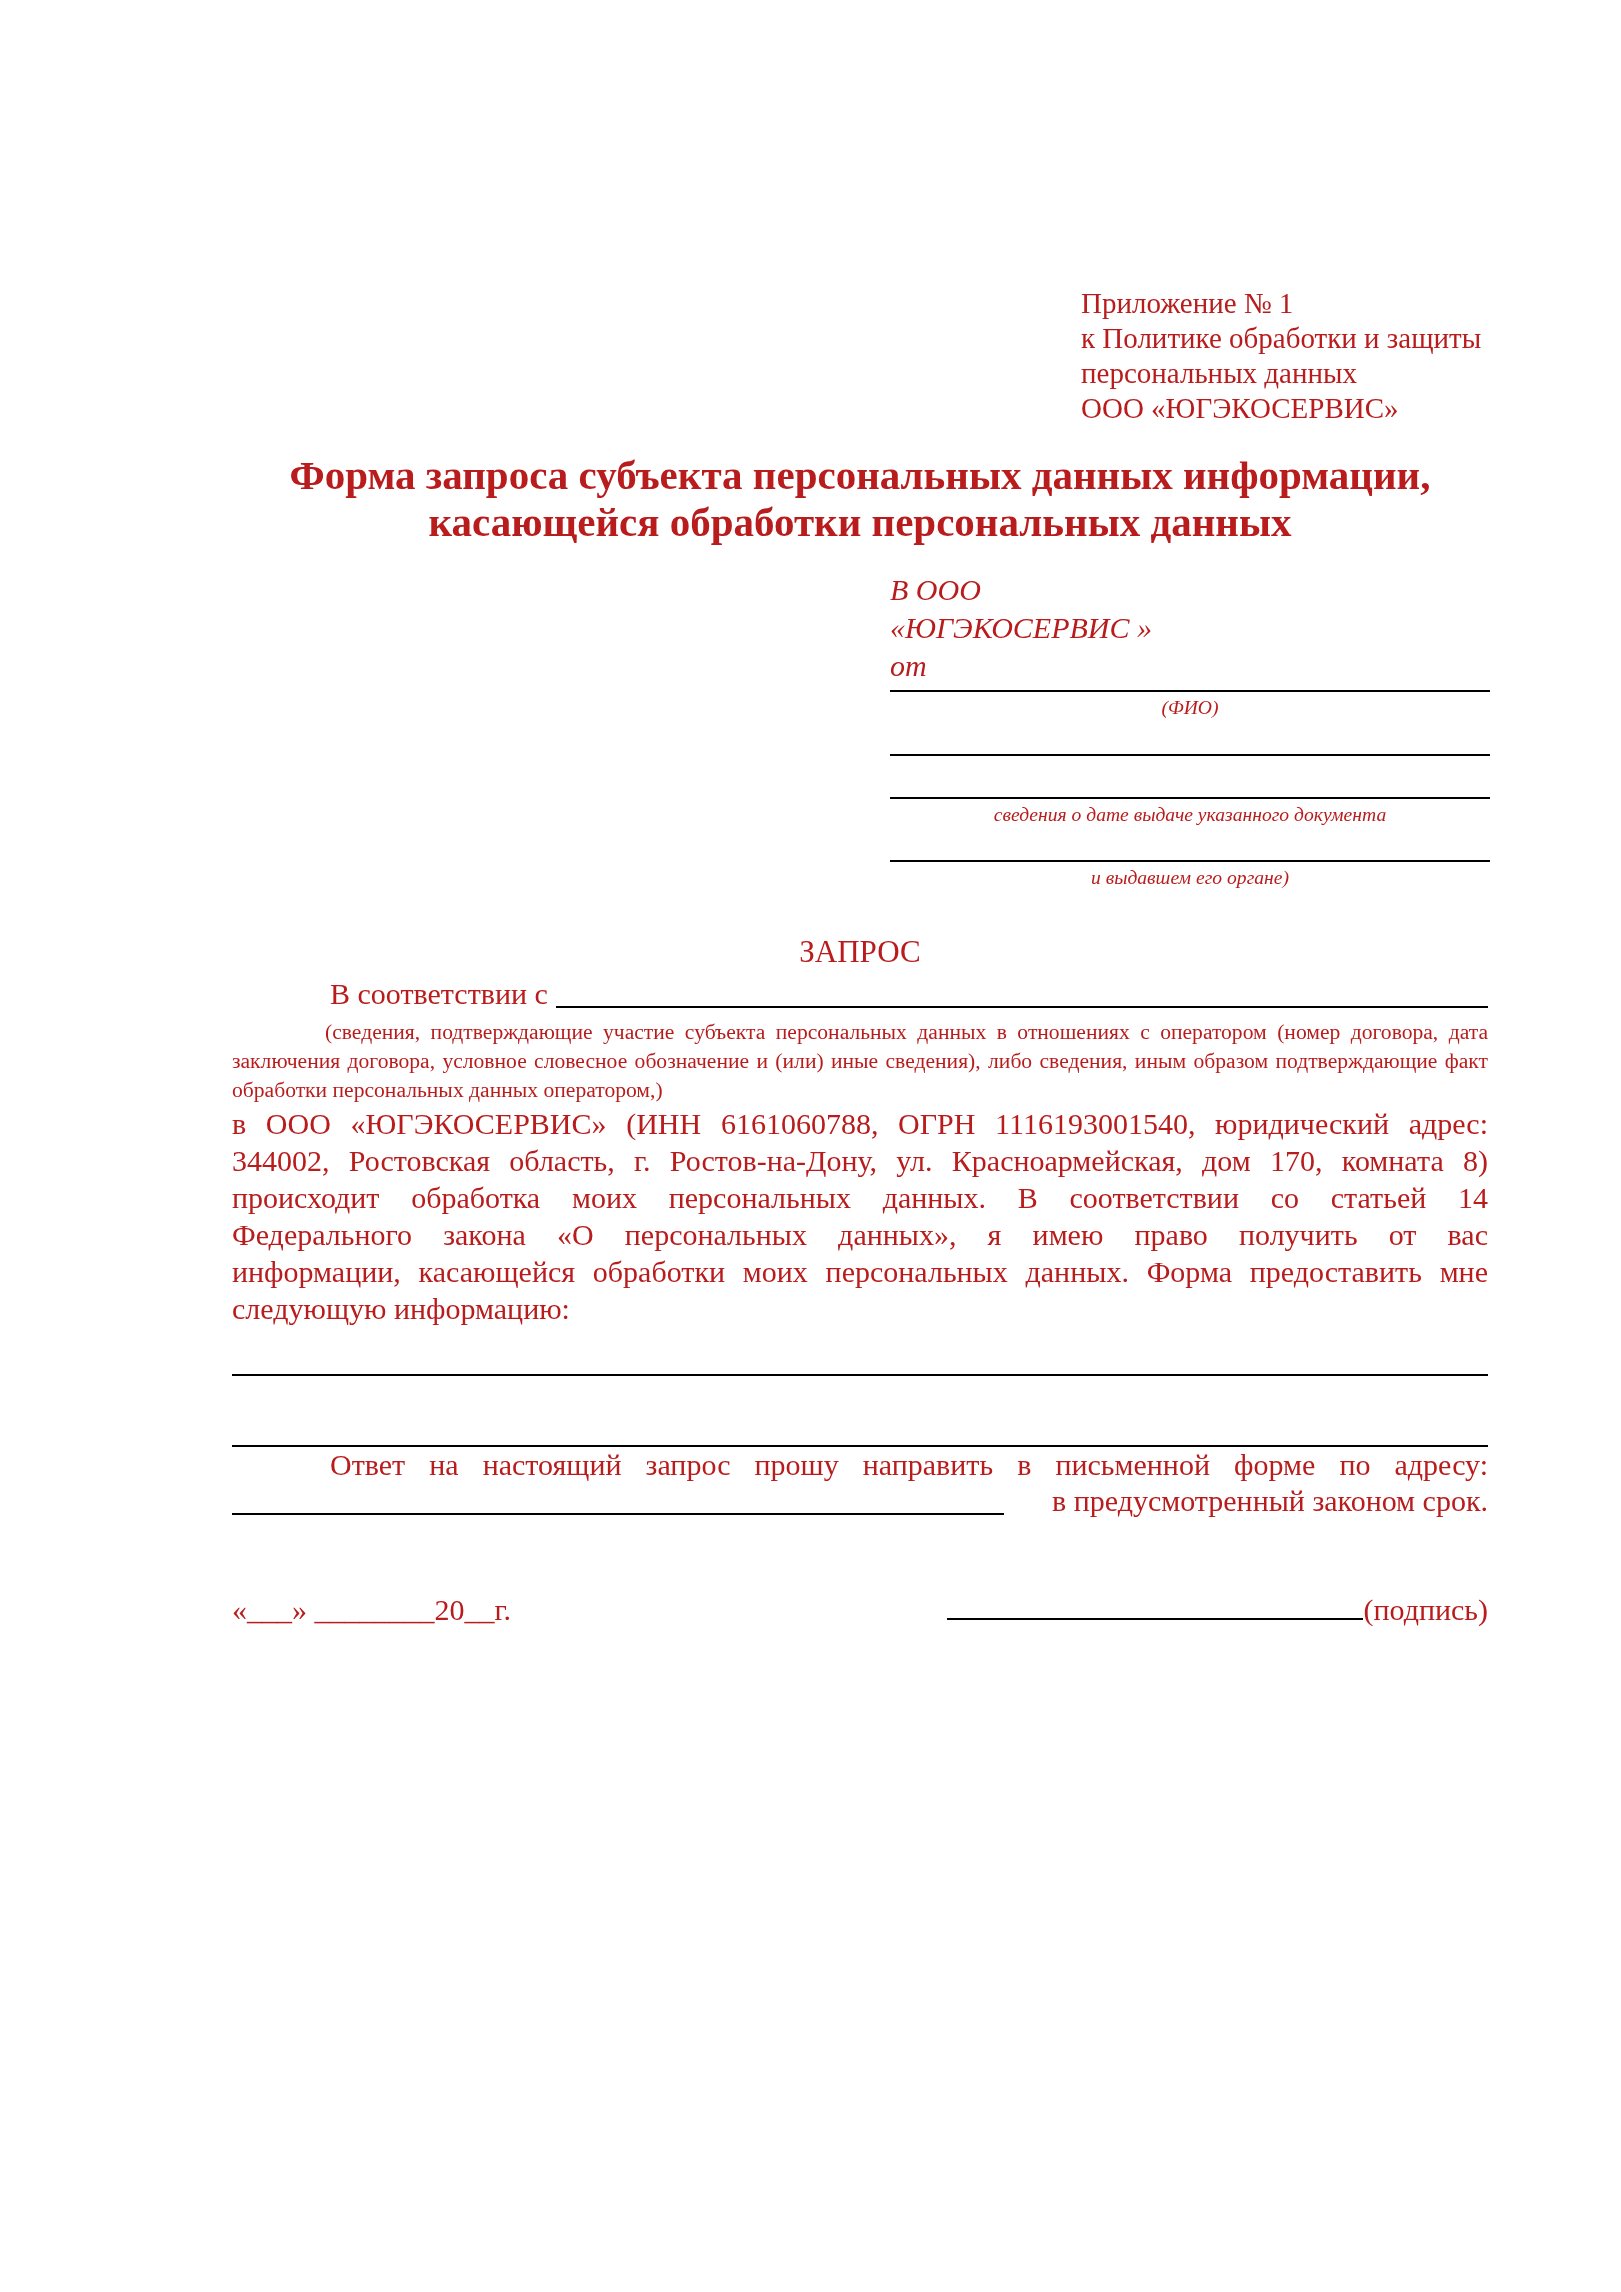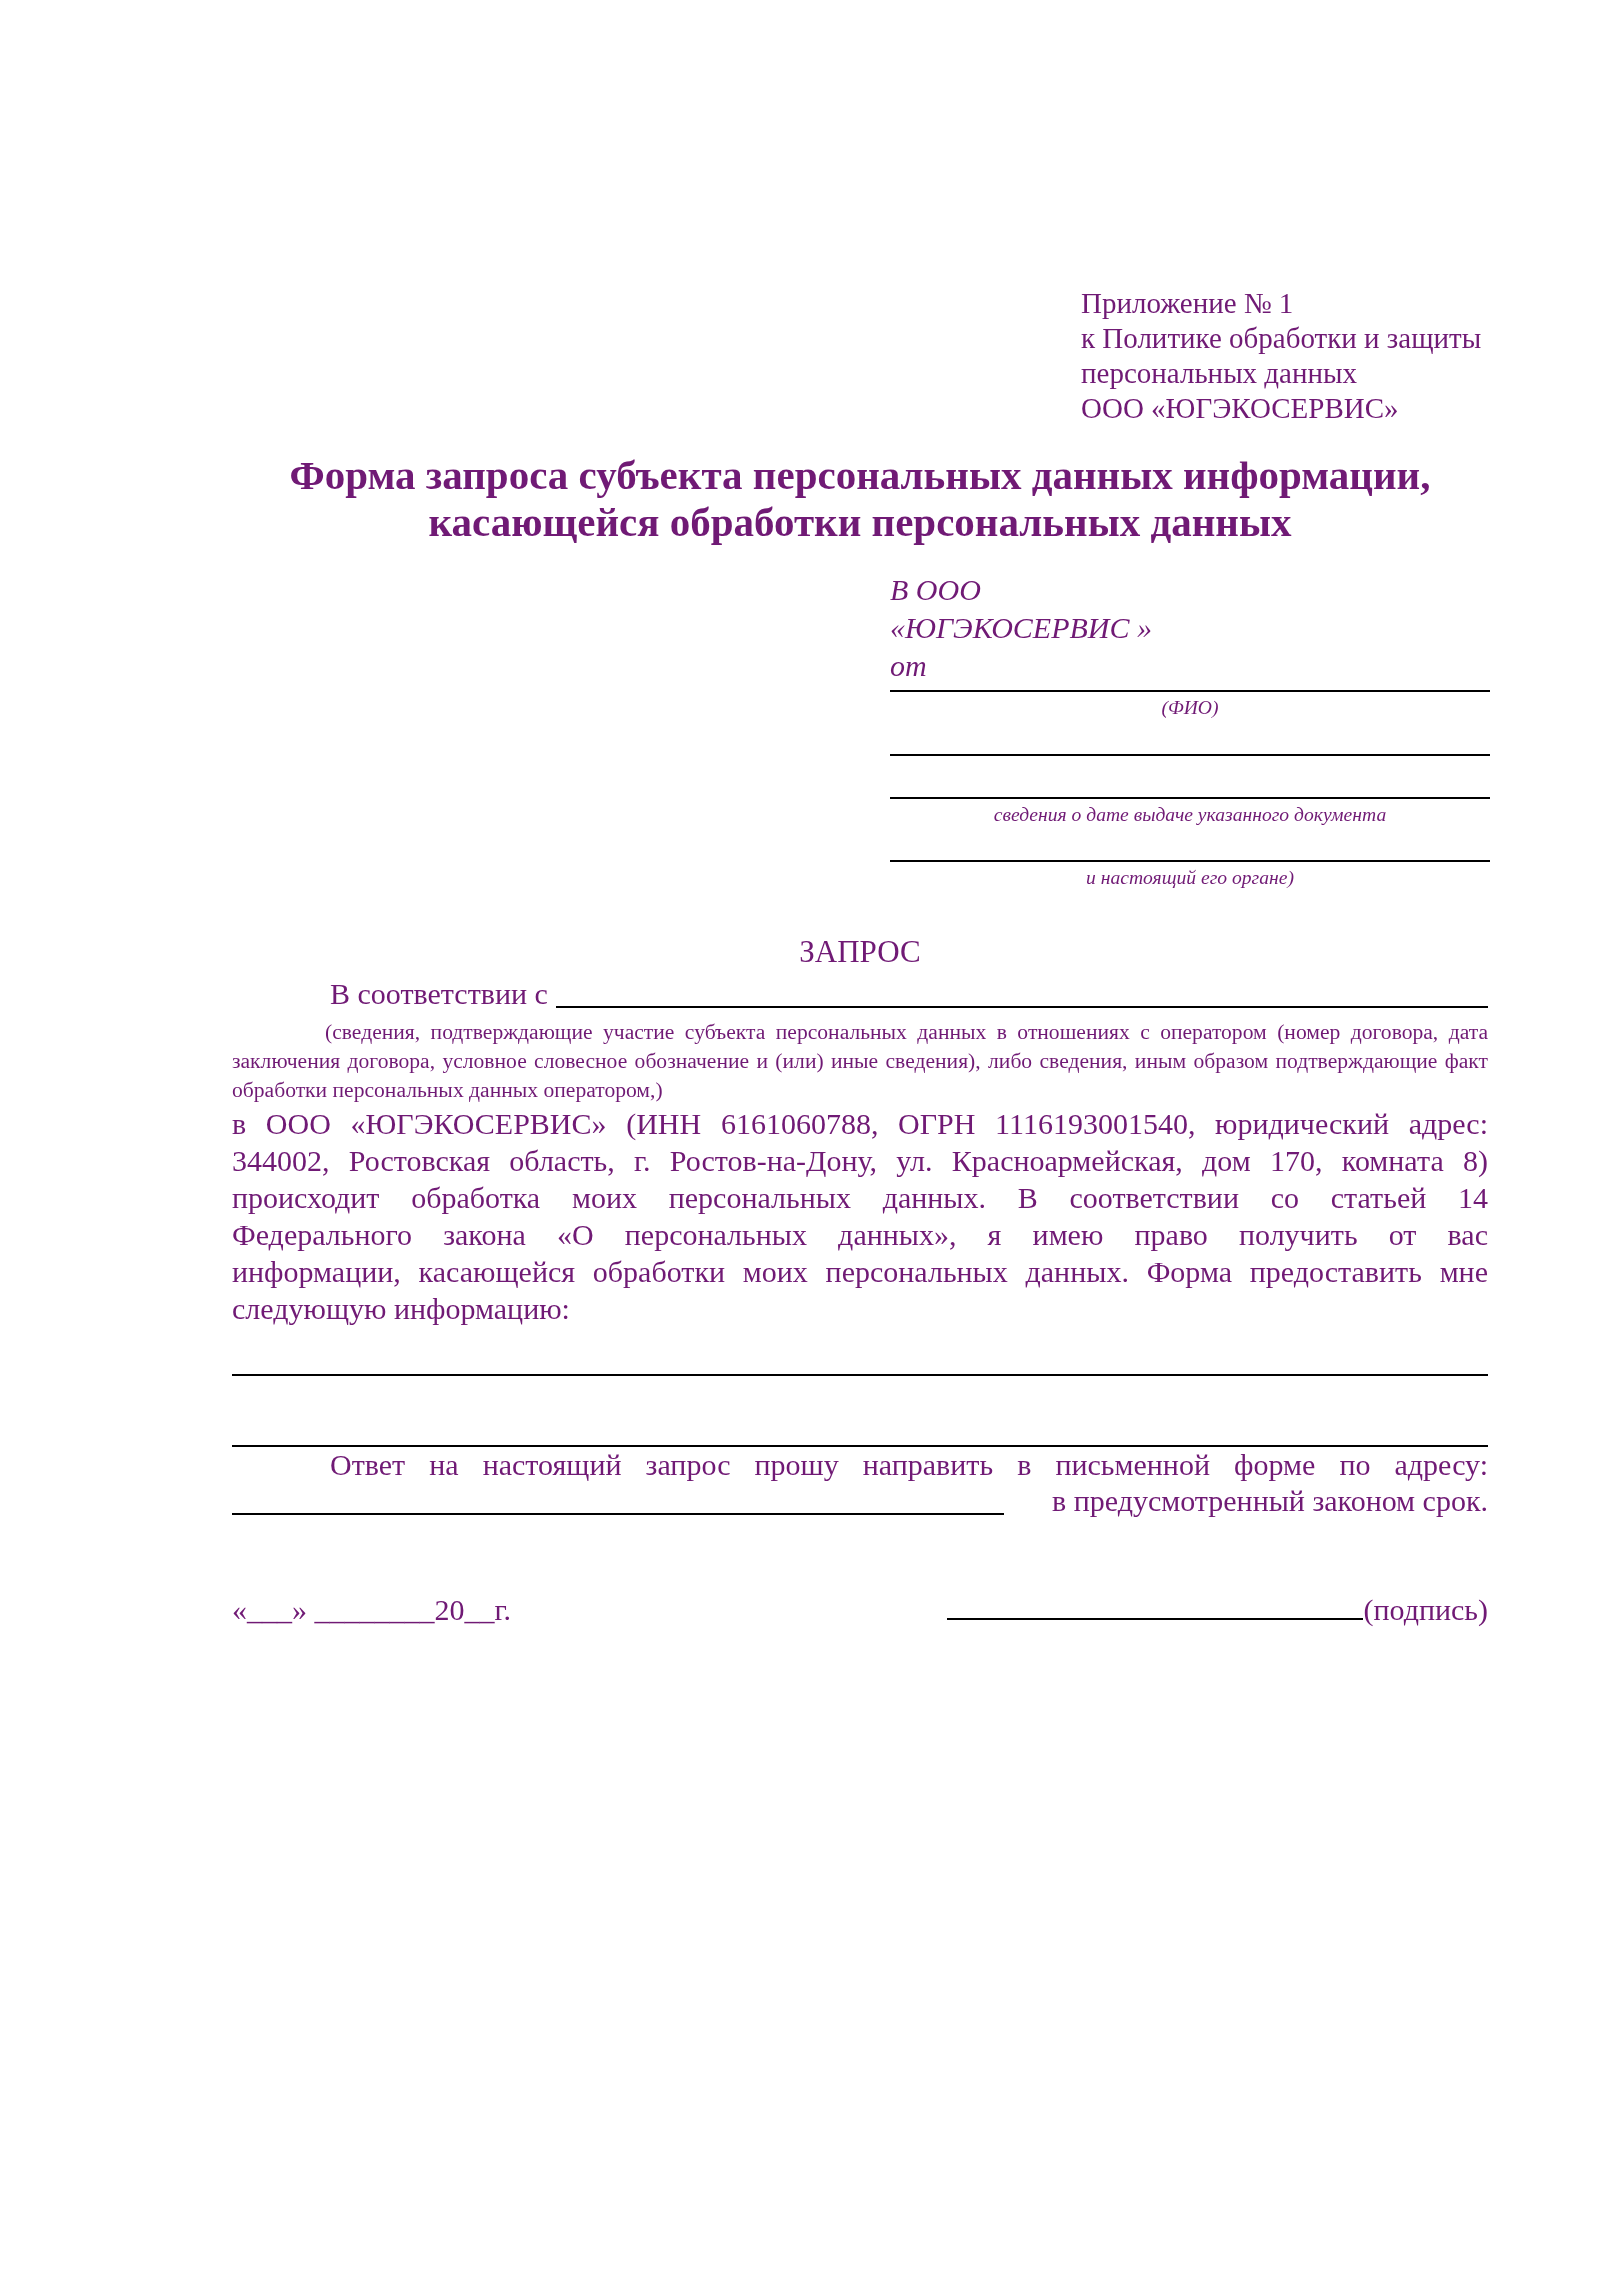--- a/index.html
+++ b/index.html
@@ -2,21 +2,21 @@
 <html lang="ru"><head>
 <meta charset="utf-8">
 <style>
   html, body { margin: 0; padding: 0; background: #888; }
   .page {
     position: relative;
     width: 1621px;
     height: 2293px;
     margin: 0 auto;
     background: #ffffff;
-    color: #701a75;
+    color: #b91c1c;
     font-family: "Liberation Serif", "DejaVu Serif", serif;
     box-sizing: border-box;
     padding: 286px 133px 0 232px;
     overflow: hidden;
   }
 
   
   .appendix { margin-left: 849px; font-size: 29px; line-height: 35px; }
 
   
@@ -95,21 +95,21 @@
 
     <div class="fld-line"></div>
     <div class="fld-caption">(ФИО)</div>
 
     <div class="fld-line gap-a"></div>
 
     <div class="fld-line gap-b"></div>
     <div class="fld-caption">сведения о дате выдаче указанного документа</div>
 
     <div class="fld-line gap-a"></div>
-    <div class="fld-caption">и настоящий его органе)</div>
+    <div class="fld-caption">и выдавшем его органе)</div>
   </div>
 
   <div class="request-heading">ЗАПРОС</div>
 
   <div class="intro">
     <span class="intro-text">В соответствии с</span>
     <span class="fill"></span>
   </div>
 
   <div class="note">(сведения, подтверждающие участие субъекта персональных данных в отношениях с оператором (номер договора, дата заключения договора, условное словесное обозначение и (или) иные сведения), либо сведения, иным образом подтверждающие факт обработки персональных данных оператором,)</div>

